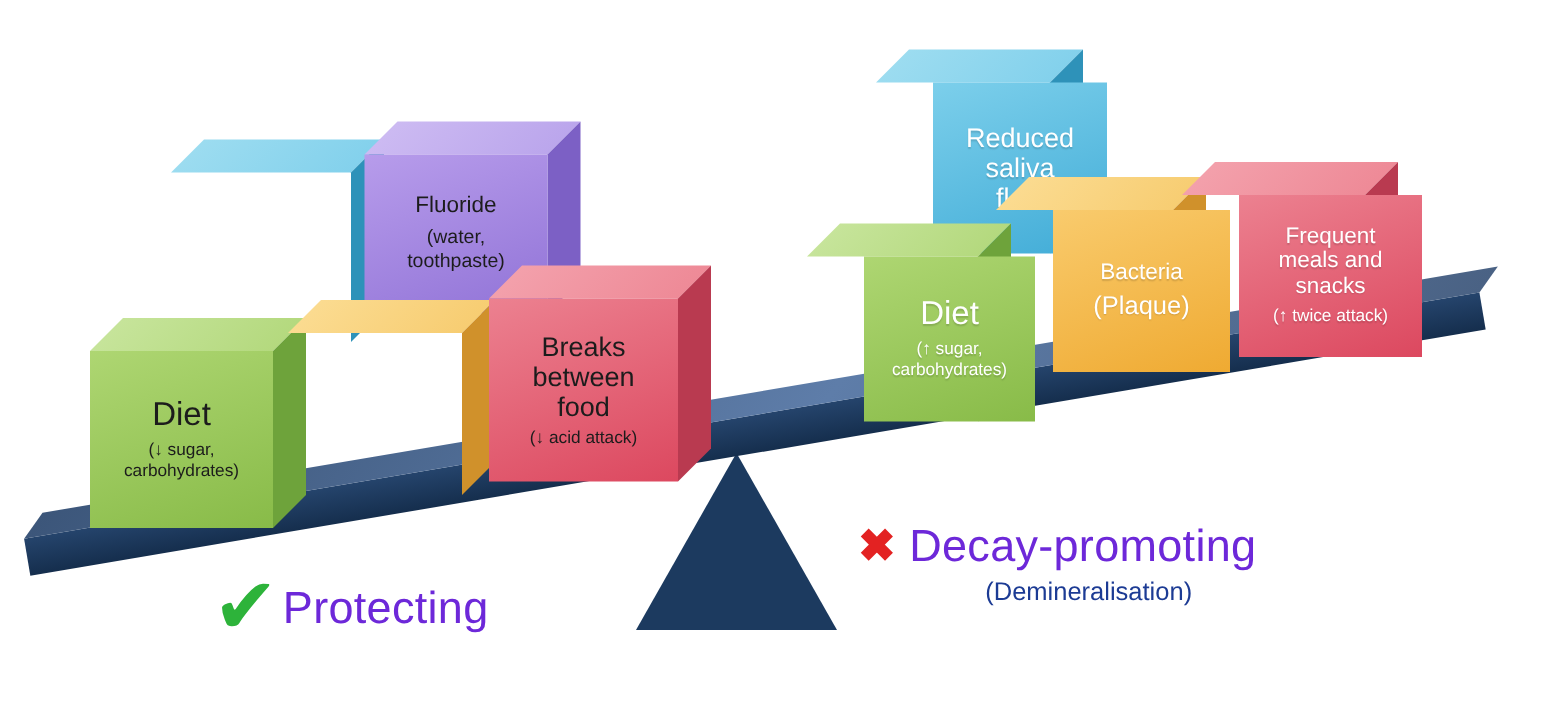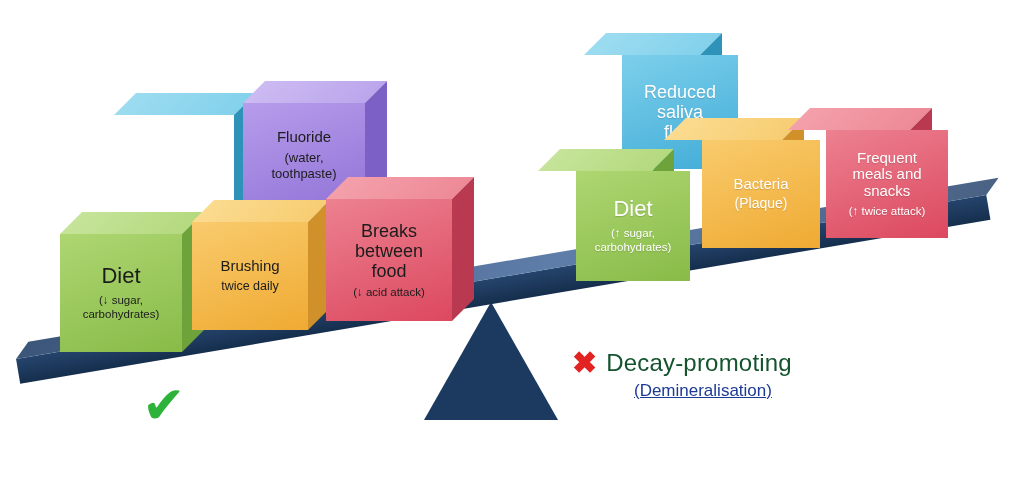--- a/index.html
+++ b/index.html
@@ -49,21 +49,21 @@
   .cube-sub { font-size:11.5px; line-height:1.25; margin-top:4px; }
 
   .t-xl { font-size:22px; }
   .t-lg { font-size:15px; }
   .t-md { font-size:18px; }
   .t-sm { font-size:15px; }
   .t-narrow { max-width:84px; }
   .t-narrow2 { max-width:74px; }
   .sub-narrow { max-width:86px; }
   .sub-md { font-size:13px; }
-  .sub-lg { font-size:14px; margin-top:2px; }
+  .sub-lg { font-size:17px; margin-top:2px; }
 
   .dark-text { color:#1c1c1c; }
   .light-text { color:#ffffff; text-shadow:0 1px 1px rgba(0,0,0,0.15);margin-left:38px; }
 
   .green  .front { background: linear-gradient(160deg,#aed672,#88bb48); }
   .green  .top   { background: linear-gradient(90deg,#c6e49a,#b4d97e); }
   .green  .side  { background:#6ea33b; }
 
   .yellow .front { background: linear-gradient(160deg,#f9cb6d,#efaa32); }
   .yellow .top   { background: linear-gradient(90deg,#fbdb90,#f7cd72); }
@@ -77,22 +77,22 @@
   .blue   .top   { background: linear-gradient(90deg,#9cdcf0,#83d1ec); }
   .blue   .side  { background:#2e92b9; }
 
   .purple .front { background: linear-gradient(160deg,#b79ceb,#9173d7); }
   .purple .top   { background: linear-gradient(90deg,#ccbaf2,#bba6ec); }
   .purple .side  { background:#7c60c5; }
 
   
   .label-group { position:absolute; display:flex; flex-direction:column; z-index:20; }
   .label-row { display:flex; align-items:center; }
-  .label-title { color:#14532d; font-size:24px; letter-spacing:0.2px; }
-  .label-sub { color:#1c3b94; font-size:17px; text-align:center; margin-top:3px;text-decoration:underline; }
+  .label-title { color:#6d28d9; font-size:30px; letter-spacing:0.2px; }
+  .label-sub { color:#1c3b94; font-size:17px; text-align:center; margin-top:3px; }
   .check-icon { color:#2db33a; font-size:52px; line-height:0.75; margin-right:3px; }
   .cross-icon { color:#e32222; font-size:30px; line-height:1; margin-right:9px; font-weight:bold; }
 </style>
 </head>
 <body>
 
 <div class="canvas">
 
   <div class="fulcrum"></div>
   <div class="plank">
@@ -119,24 +119,20 @@
     <div class="face side"></div>
     <div class="face front dark-text">
       <div class="cube-title t-xl">Diet</div>
       <div class="cube-sub">(↓ sugar, carbohydrates)</div>
     </div>
   </div>
 
   <div class="cube yellow" style="left:192px; top:200px; --w:116px; --h:108px; --d:22px; z-index:11;">
     <div class="face top"></div>
     <div class="face side"></div>
-    <div class="face front dark-text">
-      <div class="cube-title t-lg">Brushing</div>
-      <div class="cube-sub" style="font-size:12.5px;">twice daily</div>
-    </div>
   </div>
 
   <div class="cube red" style="left:326px; top:177px; --w:126px; --h:122px; --d:22px; z-index:12;">
     <div class="face top"></div>
     <div class="face side"></div>
     <div class="face front dark-text">
       <div class="cube-title t-md t-narrow">Breaks between food</div>
       <div class="cube-sub">(↓ acid attack)</div>
     </div>
   </div>
@@ -172,20 +168,21 @@
     <div class="face side"></div>
     <div class="face front light-text">
       <div class="cube-title t-sm" style="max-width:92px;">Frequent meals and snacks</div>
       <div class="cube-sub">(↑ twice attack)</div>
     </div>
   </div>
 
   <div class="label-group" style="left:142px; top:386px;">
     <div class="label-row">
       <span class="check-icon">✔</span>
+      <span class="label-title">Protecting</span>
     </div>
   </div>
 
   <div class="label-group" style="left:572px; top:348px;">
     <div class="label-row">
       <span class="cross-icon">✖</span>
       <span class="label-title">Decay-promoting</span>
     </div>
     <div class="label-sub" style="margin-left:42px;">(Demineralisation)</div>
   </div>

